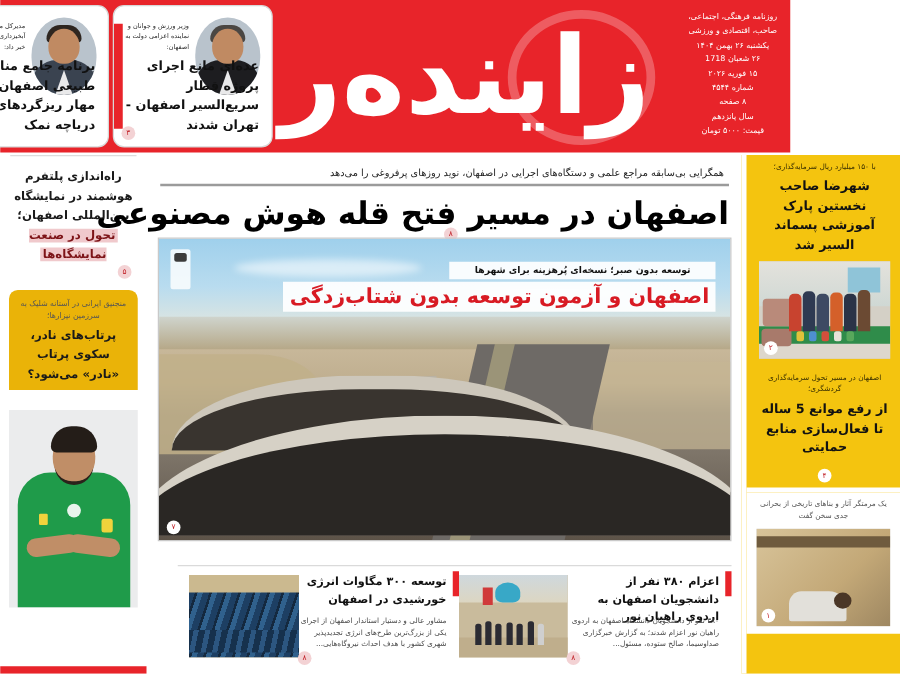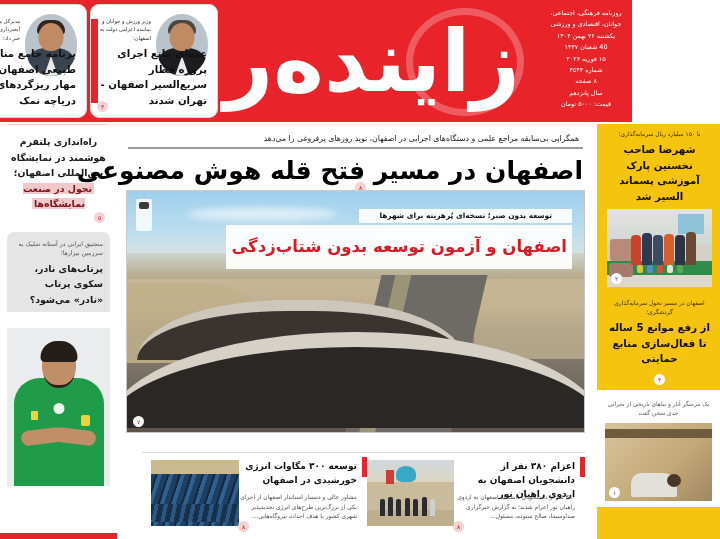--- a/index.html
+++ b/index.html
@@ -156,23 +156,24 @@
   }
   .lc-badge {
     position: absolute; right: 12px; bottom: 1px;
   }
   .highlight-red {
     background: #f0c9cc; color: #7d1418;
     padding: 0 2px;
   }
   .lc-greybox {
     margin: 8px 7px 16px 7px;
-    background: #e5e5e5;
+    background: #eab308;
     border-radius: 7px 7px 0 0;
     padding: 7px 7px 5px 7px;
+    text-align: center;
   }
   .athlete-photo {
     position: relative;
     margin: 2px 7px 0 7px;
     height: 158px;
     background: #ebeced;
     overflow: hidden;
   }
   .ath-head {
     position: absolute; left: 50%; top: 17px;
@@ -353,21 +354,21 @@
     font-size: 7.4px; line-height: 12px;
     padding: 1px 20px;
     font-weight: bold;
   }
   .mp-ov-title {
     display: block; margin-top: 2px;
     background: rgba(255,255,255,0.92);
     color: #d81b24;
     font-size: 16.5px; line-height: 24px;
     font-weight: bold;
-    padding: 10px 5px;
+    padding: 0 5px;
     white-space: nowrap;
   }
   .mp-badge {
     position: absolute; left: 6px; bottom: 5px;
     background: #fff;
   }
 
   
   .bcard {
     position: absolute; bottom: 1px;
@@ -539,23 +540,23 @@
 
 <div class="page">
 
   <div class="header">
 
     <div class="masthead">
       <div class="masthead-ring"></div>
       <div class="masthead-title">زاینده‌رود</div>
       <div class="pubinfo">
         <div>روزنامه فرهنگی، اجتماعی،</div>
-        <div>جوانان، اقتصادی و ورزشی</div>
+        <div>صاحب، اقتصادی و ورزشی</div>
         <div>یکشنبه ۲۶ بهمن ۱۴۰۴</div>
-        <div>40 شعبان ۱۴۴۷</div>
+        <div>۲۶ شعبان 1718</div>
         <div>۱۵ فوریه ۲۰۲۶</div>
         <div>شماره ۴۵۴۴</div>
         <div>۸ صفحه</div>
         <div>سال پانزدهم</div>
         <div>قیمت: ۵۰۰۰ تومان</div>
       </div>
     </div>
 
     <div class="hcard c1">
       <div class="hcard-redbar"></div>

